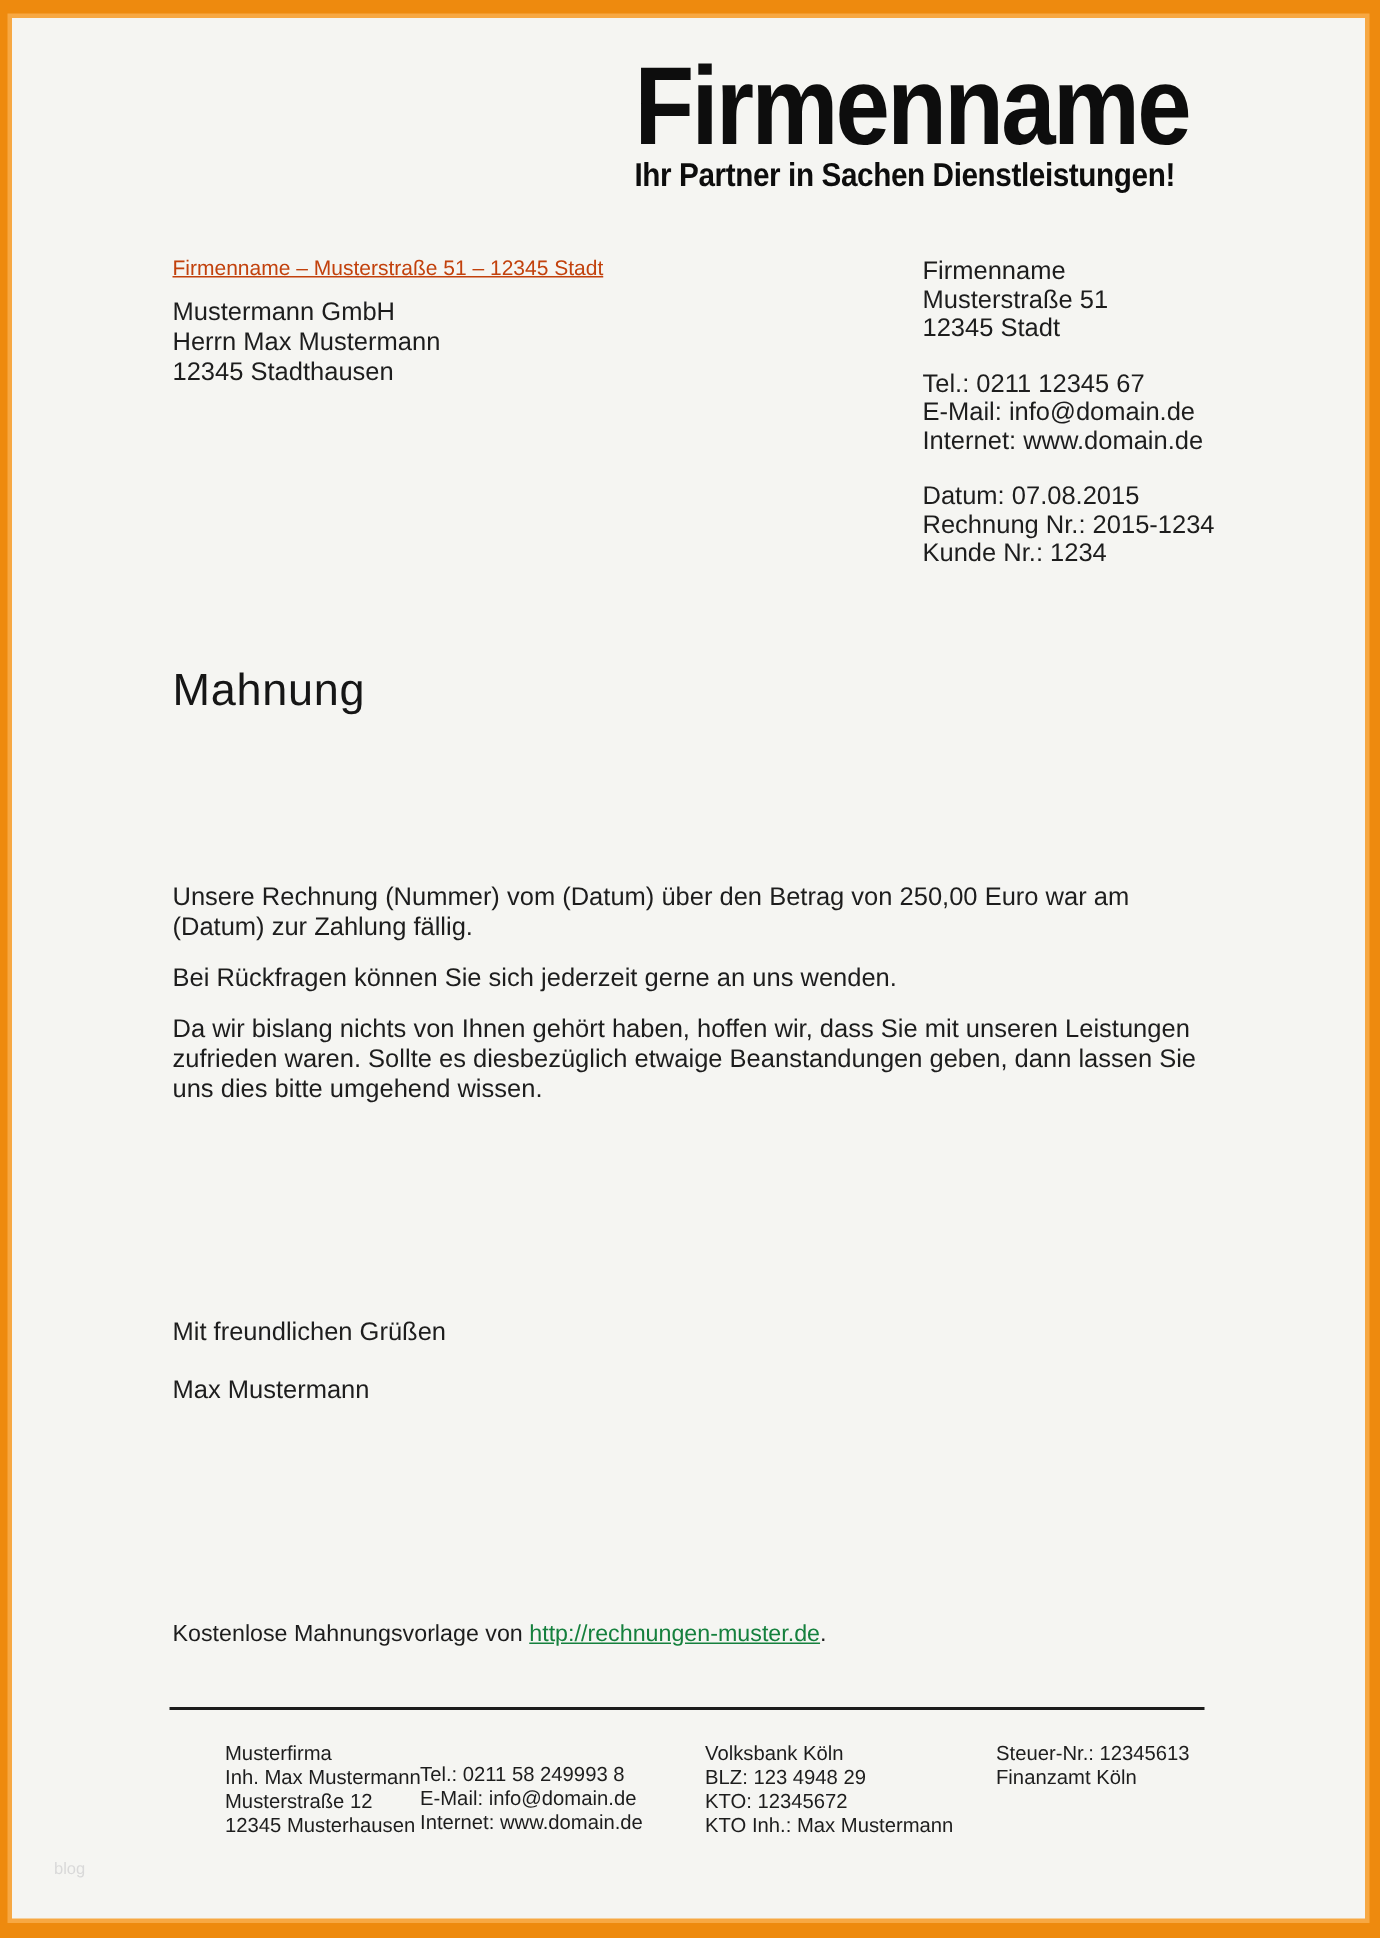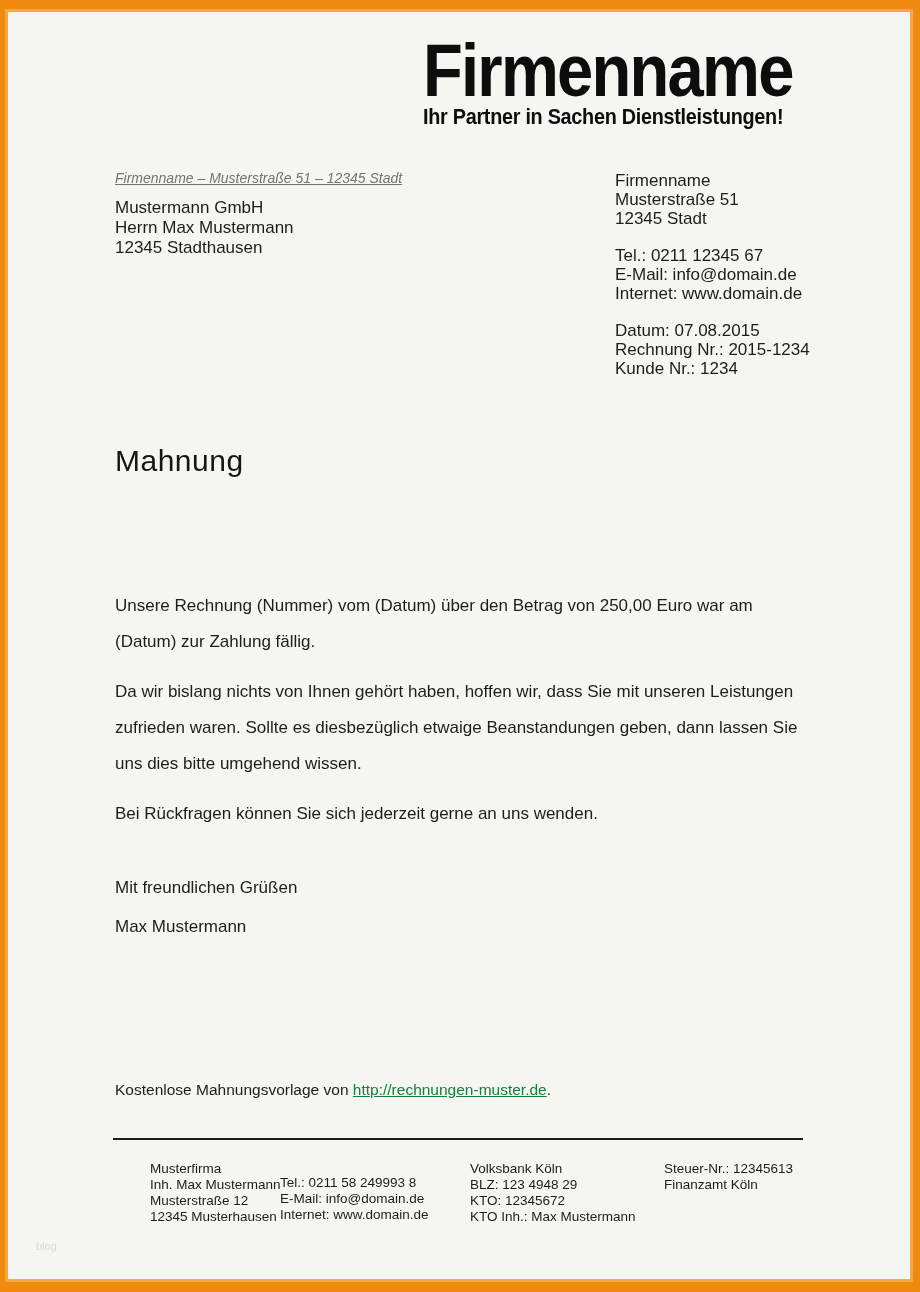--- a/index.html
+++ b/index.html
@@ -34,33 +34,32 @@
   .tagline {
     font-size: 22px; font-weight: bold; line-height: 26px;
     letter-spacing: -0.3px; color: #0d0d0d; margin-top: 4px;
     transform: scaleX(0.9); transform-origin: left top;
     white-space: nowrap;
   }
 
   
   .sender-line {
     left: 107px; top: 158px;
-    font-size: 14px; text-decoration: underline; color: #737373;
+    font-size: 14px; text-decoration: underline; color: #c2410c;
     white-space: nowrap;
-    font-style: italic;
   }
   .recipient { left: 107px; top: 186px; font-size: 17px; line-height: 20px; }
   .info { left: 607px; top: 159px; font-size: 17px; line-height: 19px; }
   .info .group { margin-bottom: 18px; }
 
   
   .subject { left: 107px; top: 432px; font-size: 30px; letter-spacing: 0.5px; color: #161616; }
   .salutation { left: 107px; top: 540px; font-size: 17px; }
   .body-block { left: 107px; top: 576px; width: 698px; }
-  .body-block p { margin: 0 0 14px 0; font-size: 17px; line-height: 36px; }
+  .body-block p { margin: 0 0 14px 0; font-size: 17px; line-height: 20px; }
   .closing { left: 107px; top: 866px; font-size: 17px; }
   .signature { left: 107px; top: 905px; font-size: 17px; }
 
   
   .source-note { left: 107px; top: 1069px; font-size: 15.5px; white-space: nowrap; }
   .source-note a { color: #15803d; text-decoration: underline; }
 
   
   .footer-rule { left: 105px; top: 1126px; width: 690px; height: 2px; background: #1c1c1c; }
   .fcol { top: 1149px; font-size: 13.5px; line-height: 16px; white-space: nowrap; }
@@ -106,22 +105,22 @@
         <div>Rechnung Nr.: 2015-1234</div>
         <div>Kunde Nr.: 1234</div>
       </div>
     </div>
 
     <div class="abs subject">Mahnung</div>
 
 
     <div class="abs body-block">
       <p>Unsere Rechnung (Nummer) vom (Datum) über den Betrag von 250,00 Euro war am (Datum) zur Zahlung fällig.</p>
+      <p>Bei Rückfragen können Sie sich jederzeit gerne an uns wenden.</p>
       <p>Da wir bislang  nichts von Ihnen gehört haben, hoffen wir, dass Sie mit unseren Leistungen zufrieden waren. Sollte es diesbezüglich etwaige Beanstandungen geben, dann lassen Sie uns dies bitte umgehend wissen.</p>
-      <p>Bei Rückfragen können Sie sich jederzeit gerne an uns wenden.</p>
     </div>
 
     <div class="abs closing">Mit freundlichen Grüßen</div>
     <div class="abs signature">Max Mustermann</div>
 
     <div class="abs source-note">
       <span>Kostenlose Mahnungsvorlage von </span><a href="#">http://rechnungen-muster.de</a><span>.</span>
     </div>
 
     <div class="abs footer-rule"></div>

